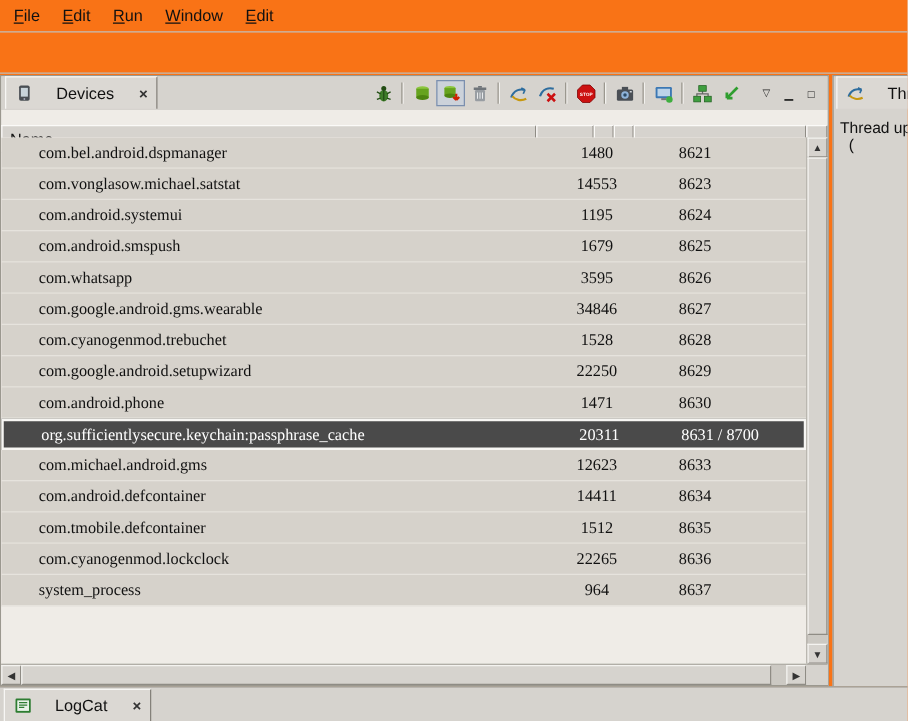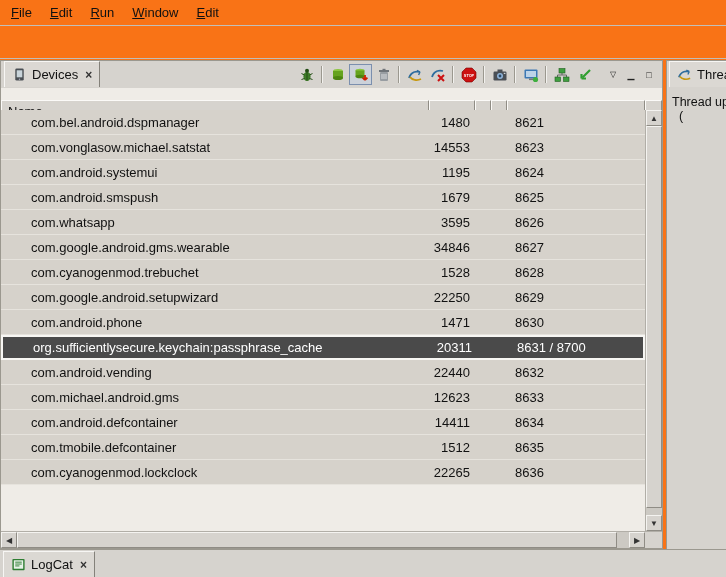--- a/index.html
+++ b/index.html
@@ -12,41 +12,41 @@
   .menu-item { display: block; padding: 5px 9px; font-size: 13px; line-height: 16px; }
   .menu-item::first-letter { text-decoration: underline; }
 
   
   .toolbar-blank { position: absolute; top: 27px; left: 0; width: 100%; height: 32px; border-bottom: 1px solid #c0bdb7; }
 
   
   .main { position: absolute; top: 60px; left: 0; width: 100%; height: 489px; }
   .left-panel { position: absolute; left: 0; top: 0; width: 663px; height: 100%; border: 1px solid #9b988f; background: #d6d3ce; }
   .tabbar { position: relative; height: 27px; background: #d6d3ce; }
-  .tab { display: inline-flex; align-items: center; gap: 5px; height: 26px; padding: 0 7px; margin-left: 3px; background: #dbd8d3; border-top: 1px solid #f7f6f4; border-left: 1px solid #f7f6f4; border-right: 1px solid #84817a; font-size: 13px; white-space: nowrap; }
+  .tab { display: inline-flex; align-items: center; gap: 18px; height: 26px; padding: 0 7px; margin-left: 3px; background: #dbd8d3; border-top: 1px solid #f7f6f4; border-left: 1px solid #f7f6f4; border-right: 1px solid #84817a; font-size: 13px; white-space: nowrap; }
   .tab-close { font-size: 12px; color: #333; margin-left: 2px; font-weight: bold; }
 
   .panel-toolbar { position: absolute; top: 3px; right: 4px; display: flex; align-items: center; }
   .tbtn { width: 23px; height: 21px; display: flex; align-items: center; justify-content: center; border: 1px solid transparent; }
   .tbtn.active { border: 1px solid #7b8fae; background: #ccd2da; }
   .tsep { width: 0; height: 17px; border-left: 1px solid #9b988f; border-right: 1px solid #f2f1ee; margin: 0 3px; }
   .winbtn { width: 18px; height: 18px; display: flex; align-items: center; justify-content: center; font-size: 9px; color: #222; }
   .winbtn.menu { margin-left: 8px; font-size: 8px; }
 
   
   .table { position: absolute; top: 27px; left: 0; width: 661px; height: 460px; background: #efece7; }
   .thead { position: absolute; top: 0; left: 0; width: 100%; height: 22px; display: flex; margin-top: 12px; }
   .th { background: #d6d3ce; border-top: 1px solid #fbfaf8; border-left: 1px solid #fbfaf8; border-right: 1px solid #8f8c85; border-bottom: 1px solid #8f8c85; font-size: 13px; display: flex; align-items: center; padding-left: 6px; overflow: hidden; }
   .th.name { width: 428px; } .th.w2 { width: 46px; } .th.w3 { width: 16px; } .th.w4 { width: 16px; } .th.w5 { flex: 1; } .th.corner { width: 17px; }
-  .tbody { position: absolute; top: 22px; left: 0; right: 17px; bottom: 17px; overflow: hidden; background: #efece7; }
+  .tbody { position: absolute; top: 22px; left: 0; right: 17px; bottom: 17px; overflow: hidden; background: #efece7; font-family: Liberation Serif, serif; }
   .trow { height: 25px; display: flex; align-items: center; background: #d6d2cb; border-bottom: 1px solid #e6e3dd; font-size: 13px; }
   .trow.selected { background: #4a4a4a; color: #fff; border: 2px solid #f7f6f3; }
   .cn { width: 428px; padding-left: 30px; overflow: hidden; white-space: nowrap; }
   .trow.selected .cn { }
-  .cp { width: 46px; text-align: right; padding-right: 5px; }
+  .cp { width: 46px; text-align: center; padding-right: 5px; margin-left: 28px; }
   .sp { width: 32px; }
   .co { flex: 1; padding-left: 8px; white-space: nowrap; }
 
   
   .vscroll { position: absolute; top: 22px; right: 0; width: 17px; bottom: 17px; background: #ccc9c3; border-left: 1px solid #b1aea7; display: flex; flex-direction: column; }
   .sbtn { height: 16px; width: 100%; display: flex; align-items: center; justify-content: center; font-size: 8px; color: #333; background: #d6d3ce; border: 1px solid; border-color: #f4f3f0 #8f8c85 #8f8c85 #f4f3f0; flex: none; }
   .vthumb { flex: 1; margin-bottom: 7px; background: #d6d3ce; border: 1px solid; border-color: #f4f3f0 #8f8c85 #8f8c85 #f4f3f0; }
   .hscroll { position: absolute; bottom: 0; left: 0; right: 17px; height: 17px; background: #ccc9c3; border-top: 1px solid #b1aea7; display: flex; }
   .sbtn.h { width: 16px; height: 100%; }
   .hthumb { flex: 1; margin-right: 12px; background: #d6d3ce; border: 1px solid; border-color: #f4f3f0 #8f8c85 #8f8c85 #f4f3f0; }
@@ -259,26 +259,20 @@
               <div class="sp"></div>
               <div class="co">8630</div>
             </div>
           <div class="trow selected">
               <div class="cn">org.sufficientlysecure.keychain:passphrase_cache</div>
               <div class="cp">20311</div>
               <div class="sp"></div>
               <div class="co">8631 / 8700</div>
             </div>
           <div class="trow">
-              <div class="cn">com.android.vending</div>
-              <div class="cp">22440</div>
-              <div class="sp"></div>
-              <div class="co">8632</div>
-            </div>
-          <div class="trow">
               <div class="cn">com.michael.android.gms</div>
               <div class="cp">12623</div>
               <div class="sp"></div>
               <div class="co">8633</div>
             </div>
           <div class="trow">
               <div class="cn">com.android.defcontainer</div>
               <div class="cp">14411</div>
               <div class="sp"></div>
               <div class="co">8634</div>
@@ -287,20 +281,26 @@
               <div class="cn">com.tmobile.defcontainer</div>
               <div class="cp">1512</div>
               <div class="sp"></div>
               <div class="co">8635</div>
             </div>
           <div class="trow">
               <div class="cn">com.cyanogenmod.lockclock</div>
               <div class="cp">22265</div>
               <div class="sp"></div>
               <div class="co">8636</div>
+            </div>
+          <div class="trow">
+              <div class="cn">system_process</div>
+              <div class="cp">964</div>
+              <div class="sp"></div>
+              <div class="co">8637</div>
             </div>
         </div>
 
         <div class="vscroll">
           <div class="sbtn">
               <span>▲</span>
             </div>
           <div class="vthumb"></div>
           <div class="sbtn">
               <span>▼</span>

